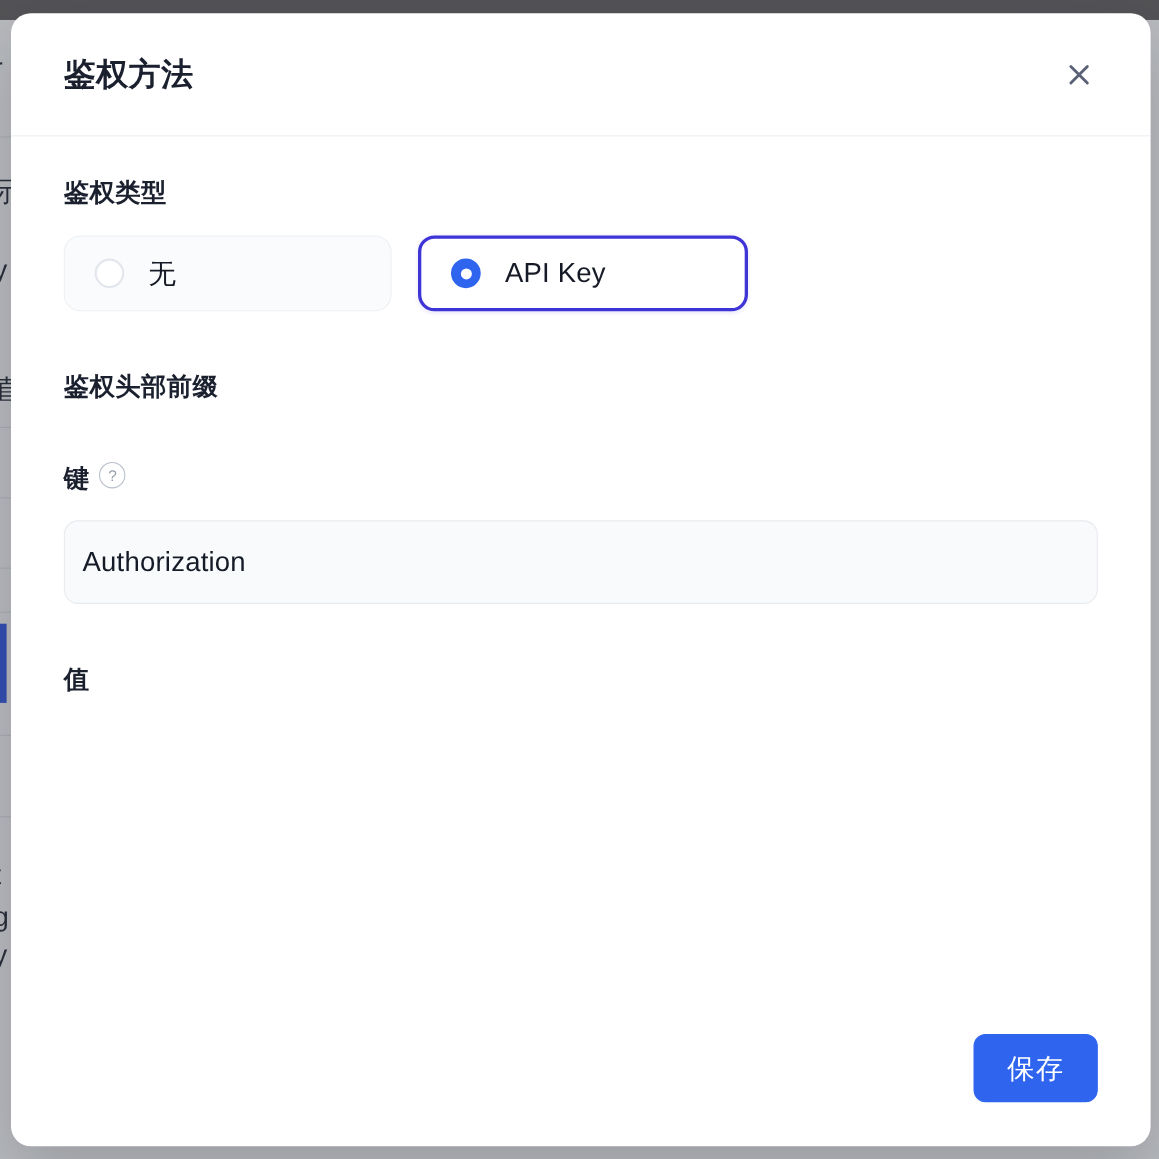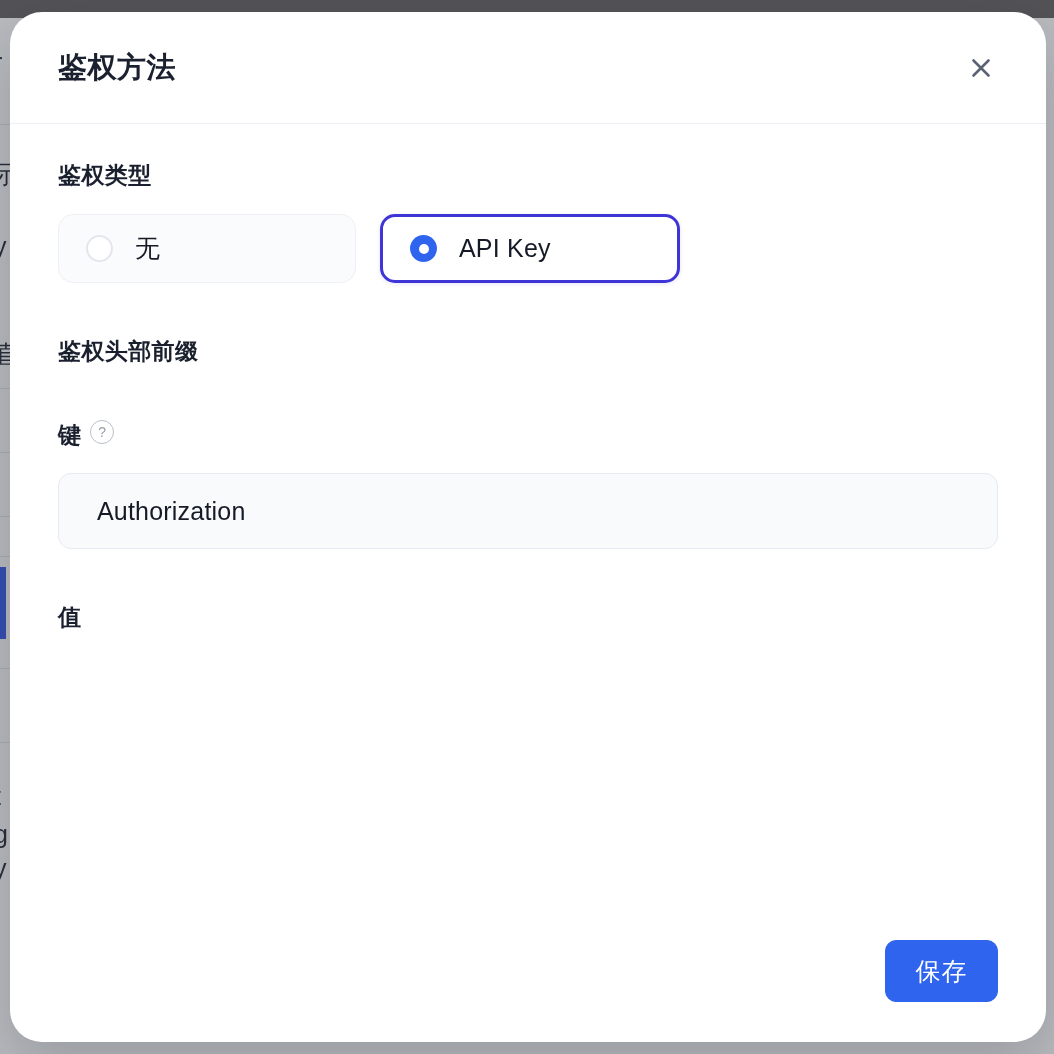--- a/index.html
+++ b/index.html
@@ -74,21 +74,21 @@
   }
 
   
   .modal {
     position: absolute;
     left: 10px;
     top: 12px;
     width: 1036px;
     height: 1030px;
     background: #ffffff;
-    border-radius: 32px;
+    border-radius: 18px;
     box-shadow: 0 24px 60px rgba(15, 20, 35, 0.18);
     overflow: hidden;
     display: flex;
     flex-direction: column;
   }
 
   .modal-header {
     position: relative;
     height: 112px;
     flex: 0 0 112px;
@@ -222,21 +222,21 @@
 
   .section-gap { height: 53px; }
 
   .text-field {
     margin-top: 22px;
     height: 76px;
     box-sizing: border-box;
     border-radius: 13px;
     display: flex;
     align-items: center;
-    padding: 0 38px;
+    padding: 0 16px;
     font-size: 25px;
     color: #141a26;
     letter-spacing: .2px;
     cursor: text;
   }
   .text-field.bordered {
     background: #f9fafc;
     border: 1.5px solid #e7eaf0;
   }
   .text-field.plain {

